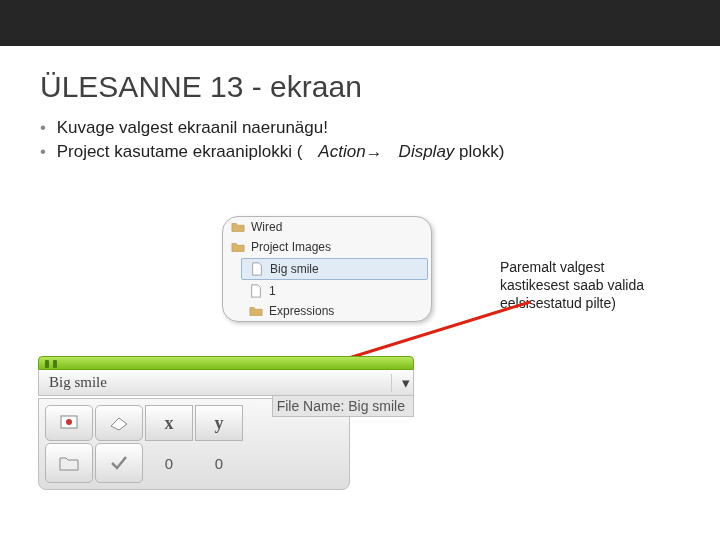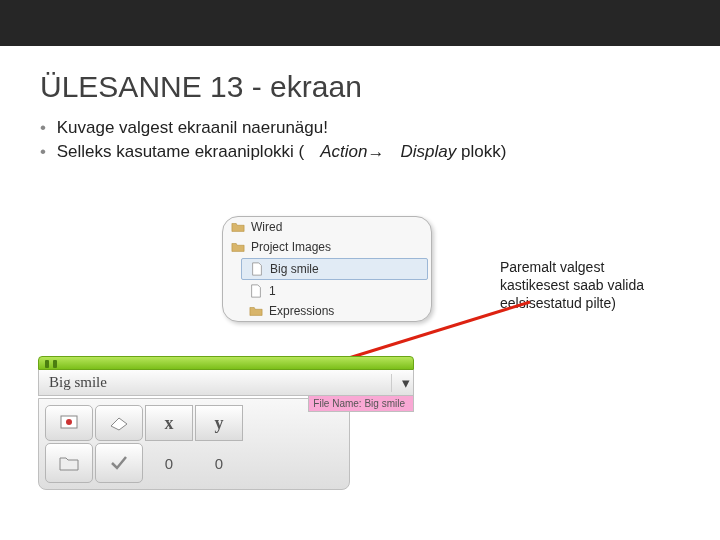--- a/index.html
+++ b/index.html
@@ -98,24 +98,24 @@
     border:1px solid #bfbfbf; border-top:none;
     height:26px;
   }
   .field-label {
     font-size:15px; color:#444; padding:0 10px;
     border-left:1px solid #ccc;
     font-family: Georgia, serif;
   }
   .field-label:first-child{ border-left:none;}
   .mini-file-box {
-    font-size:10px; color:#555;
+    font-size:14px; color:#555;
     padding:2px 8px 2px 4px;
     border:1px solid #bfbfbf; border-top:none;
-    background:#f9a8d4;
+    background:#e5e5e5;
     width:fit-content;
     margin-left:auto;
     position:absolute;
     right:0; top:40px;
   }
   .controls-panel {
     margin-top:2px;
     background: linear-gradient(#f8f8f8,#dedede);
     border:1px solid #bfbfbf;
     border-radius: 0 8px 8px 8px;
@@ -162,21 +162,21 @@
 
 <h1 class="title">ÜLESANNE 13 - ekraan</h1>
 
 <div class="bullets">
   <div class="bullet-row">
     <span class="bullet-point">•</span>
     <span>Kuvage valgest ekraanil naerunägu!</span>
   </div>
   <div class="bullet-row">
     <span class="bullet-point">•</span>
-    <span>Selleks kasutame ekraaniplokki (</span><span class="italic">Action</span><span>→</span><span class="italic">Display</span><span> plokk)</span>
+    <span>Project kasutame ekraaniplokki (</span><span class="italic">Action</span><span>→</span><span class="italic">Display</span><span> plokk)</span>
   </div>
 </div>
 
 <div class="dropdown">
   <div class="dd-item">
     <svg class="icon-sm" viewBox="0 0 16 16">
         <path class="folder-icon" d="M1 4h5l1 2h8v7H1z"></path>
       </svg>
     <span>Wired</span>
   </div>

